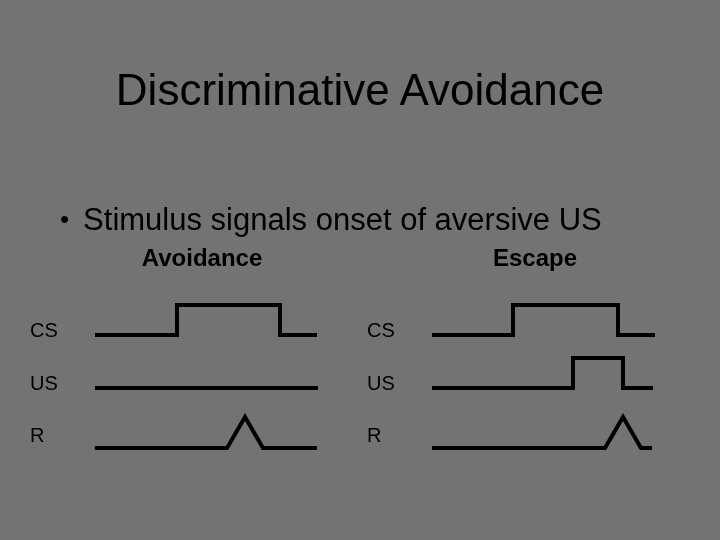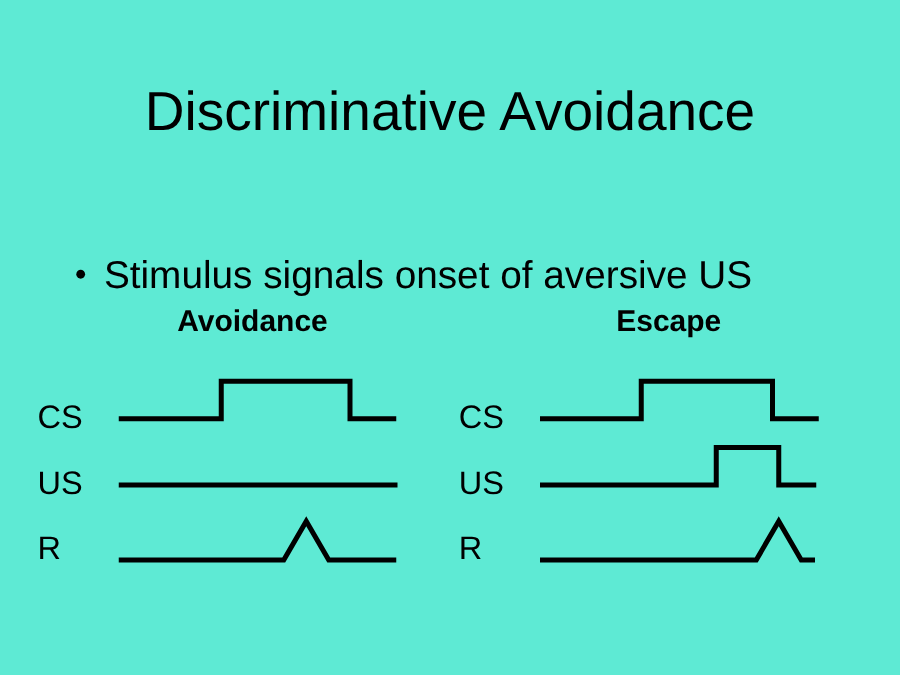--- a/index.html
+++ b/index.html
@@ -4,21 +4,21 @@
 <style>
   html, body {
     margin: 0;
     padding: 0;
     background: #ffffff;
   }
   .slide {
     position: relative;
     width: 720px;
     height: 540px;
-    background: #5eead4;
+    background: #737373;
     overflow: hidden;
     font-family: "Liberation Sans", sans-serif;
     color: #000000;
   }
   .title {
     position: absolute;
     top: 68px;
     left: 0;
     width: 720px;
     text-align: center;
@@ -50,21 +50,21 @@
     font-size: 24px;
     font-weight: bold;
     line-height: 1;
     white-space: nowrap;
     color: #000000;
   }
   .heading-avoidance { left: 202px; }
   .heading-escape    { left: 535px; }
   .row-label {
     position: absolute;
-    font-size: 26px;
+    font-size: 20px;
     line-height: 1;
     color: #000000;
     white-space: nowrap;
   }
   .col-left  { left: 30px; }
   .col-right { left: 367px; }
   .row-cs { top: 320px; }
   .row-us { top: 373px; }
   .row-r  { top: 425px; }
   .traces {

